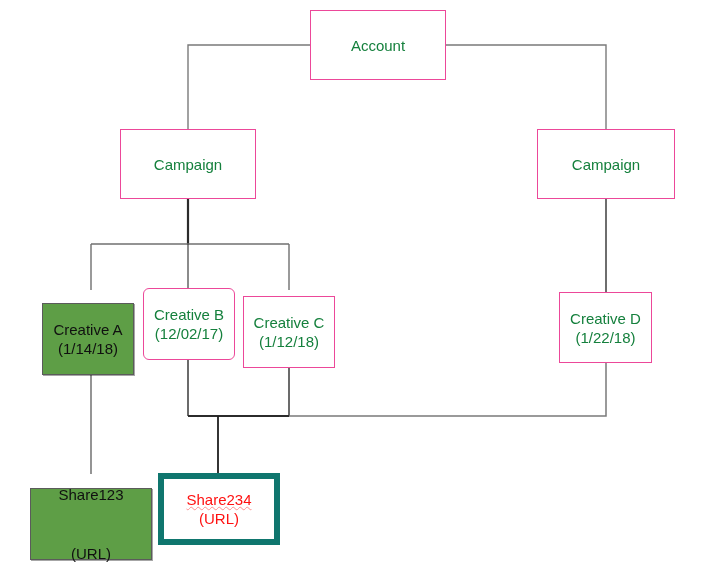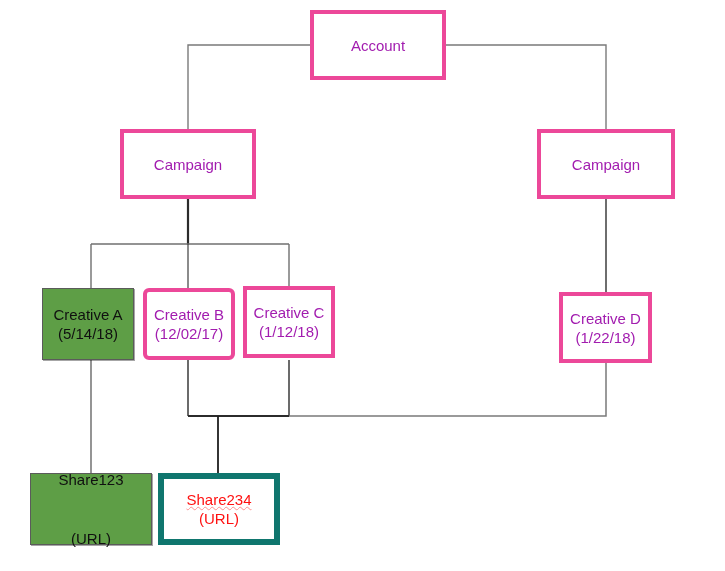--- a/index.html
+++ b/index.html
@@ -28,35 +28,36 @@
   }
   .node {
     position: absolute;
     box-sizing: border-box;
     display: flex;
     flex-direction: column;
     align-items: center;
     justify-content: center;
     text-align: center;
     background: #ffffff;
-    border: 4px solid #ec4899;
+    border: 1px solid #ec4899;
     font-size: 15px;
     line-height: 19px;
-    color: #a21caf;
+    color: #15803d;
     z-index: 2;
   }
   .node .line1,
   .node .line2 {
     display: block;
     white-space: nowrap;
   }
   .node.green {
     background: #5e9e46;
     border: 1px solid #5b5b5b;
     color: #101010;
+    margin-top: 15px;
   }
   .node.redline {
     background: #ffffff;
     border: 6px solid #0f766e;
     color: #ff1111;
   }
   .node.redline .line1 {
     text-decoration: underline;
     text-decoration-style: wavy;
     text-decoration-color: #ff8f8f;
@@ -106,29 +107,29 @@
   <div class="node" style="left:120px; top:129px; width:136px; height:70px;">
     <span class="line1">Campaign</span>
   </div>
 
   <div class="node" style="left:537px; top:129px; width:138px; height:70px;">
     <span class="line1">Campaign</span>
   </div>
 
   <div class="node green shadowed" style="left:42px; top:288px; width:92px; height:72px;">
     <span class="line1">Creative A</span>
-    <span class="line2">(5/14/18)</span>
+    <span class="line2">(1/14/18)</span>
   </div>
 
   <div class="node" style="left:143px; top:288px; width:92px; height:72px;border-radius:6px;">
     <span class="line1">Creative B</span>
     <span class="line2">(12/02/17)</span>
   </div>
 
-  <div class="node" style="left:243px; top:286px; width:92px; height:72px;">
+  <div class="node" style="left:243px; top:296px; width:92px; height:72px;">
     <span class="line1">Creative C</span>
     <span class="line2">(1/12/18)</span>
   </div>
 
   <div class="node" style="left:559px; top:292px; width:93px; height:71px;">
     <span class="line1">Creative D</span>
     <span class="line2">(1/22/18)</span>
   </div>
 
   <div class="node green shadowed" style="left:30px; top:473px; width:122px; height:72px;gap:40px;">

